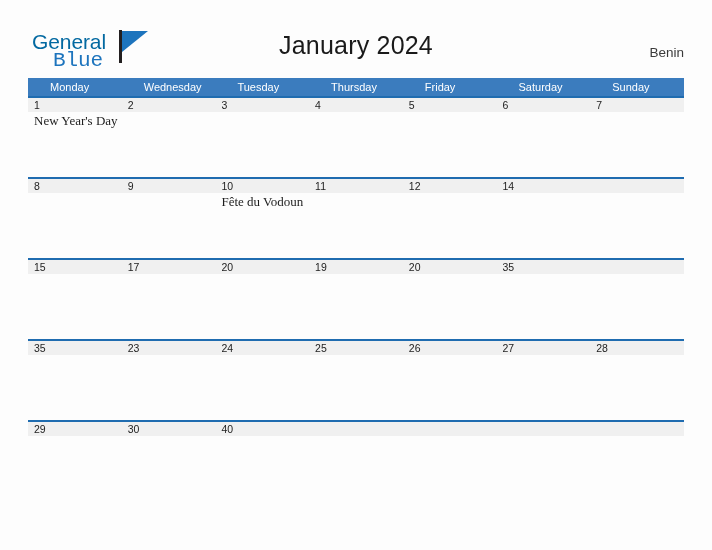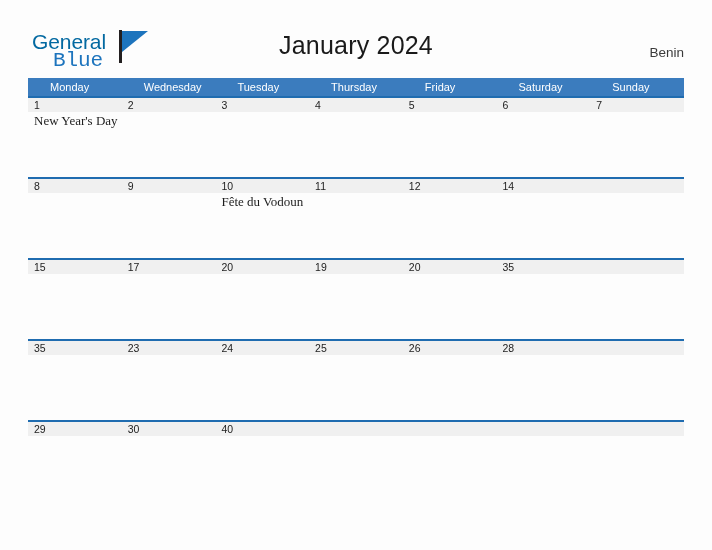--- a/index.html
+++ b/index.html
@@ -328,20 +328,24 @@
         </div>
         <div class="day-cell">
           <span class="day-num">25</span>
           <span class="day-event"></span>
         </div>
         <div class="day-cell">
           <span class="day-num">26</span>
           <span class="day-event"></span>
         </div>
         <div class="day-cell">
+          <span class="day-num">27</span>
+          <span class="day-event"></span>
+        </div>
+        <div class="day-cell">
           <span class="day-num">28</span>
           <span class="day-event"></span>
         </div>
       </div>
     </div>
 
     <div class="week">
       <div class="week-line"></div>
       <div class="week-band"></div>
       <div class="week-cells">

